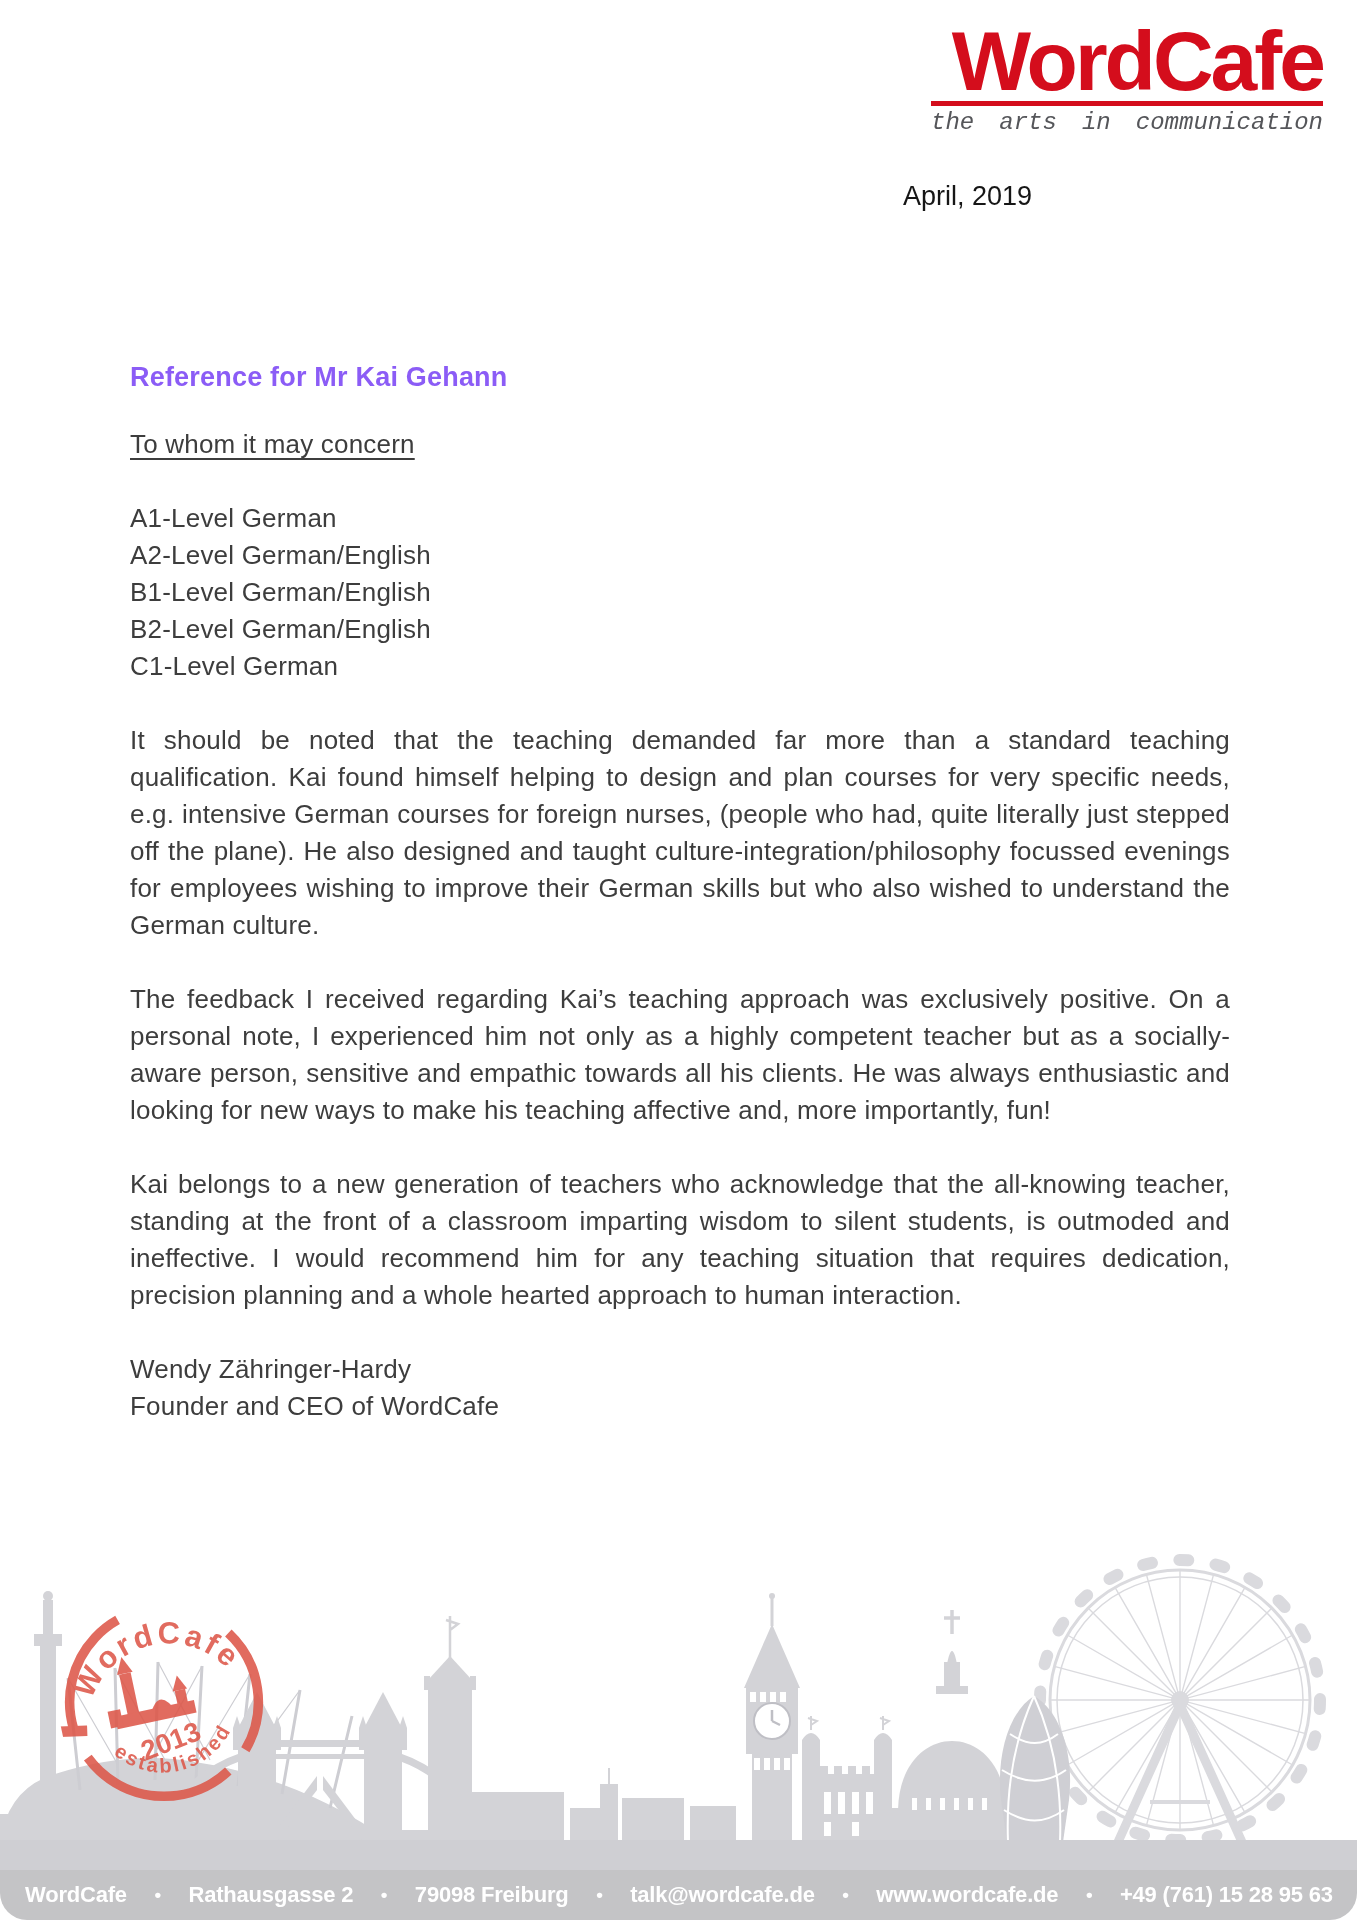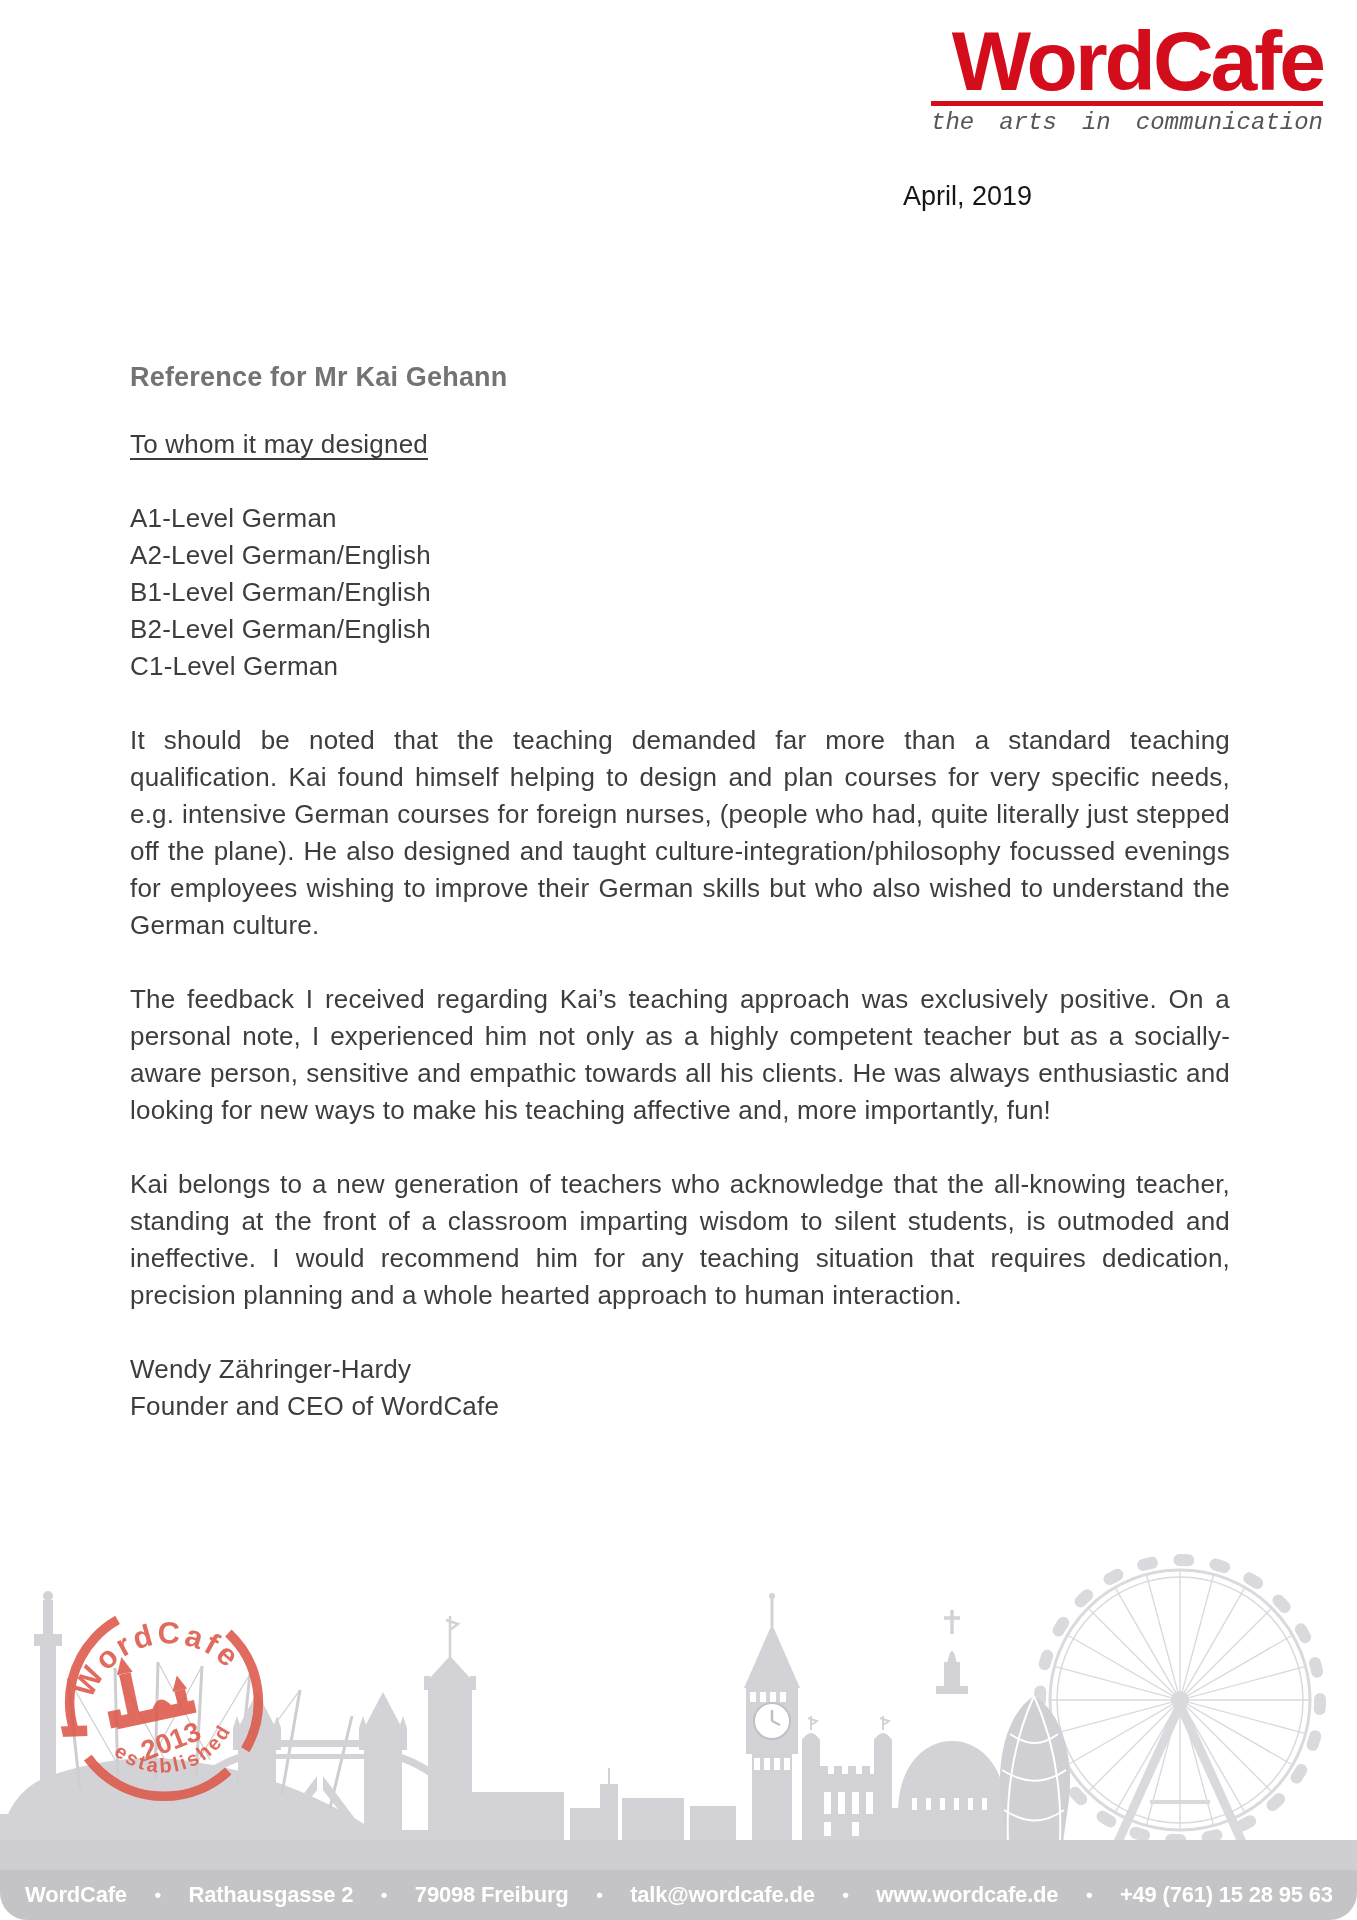--- a/index.html
+++ b/index.html
@@ -30,21 +30,21 @@
 
   
   .date{position:absolute;top:181px;left:903px;font-size:27px;color:#161616;}
 
   
   .letter{
     position:absolute;left:130px;top:362px;width:1100px;
     font-size:26px;line-height:37px;letter-spacing:0.2px;color:#3d3d3d;
   }
   .letter-heading{
-    font-size:27px;font-weight:bold;color:#737373;
+    font-size:27px;font-weight:bold;color:#8b5cf6;
     margin:0 0 34px 0;line-height:30px;letter-spacing:0.2px;
   }
   .salutation{
     margin:0 0 37px 0;
     text-decoration:underline;
     text-underline-offset:5px;
     text-decoration-thickness:1.5px;
   }
   .para{margin:0;text-align:justify;}
   .para.gap-after{margin-bottom:37px;}
@@ -81,21 +81,21 @@
   <div class="logo">
     <div class="logo-name">WordCafe</div>
     <div class="logo-rule"></div>
     <div class="logo-tagline">the arts in communication</div>
   </div>
 
   <div class="date">April, 2019</div>
 
   <div class="letter">
     <div class="letter-heading">Reference for Mr Kai Gehann</div>
-    <div class="salutation">To whom it may designed</div>
+    <div class="salutation">To whom it may concern</div>
 
     <div class="levels">
       <p class="level-line">A1-Level German</p>
       <p class="level-line">A2-Level German/English</p>
       <p class="level-line">B1-Level German/English</p>
       <p class="level-line">B2-Level German/English</p>
       <p class="level-line">C1-Level German</p>
     </div>
 
     <p class="para gap-after">It should be noted that the teaching demanded far more than a standard teaching qualification. Kai found himself helping to design and plan courses for very specific needs, e.g. intensive German courses for foreign nurses, (people who had, quite literally just stepped off the plane). He also designed and taught culture-integration/philosophy focussed evenings for employees wishing to improve their German skills but who also wished to understand the German culture.</p>

